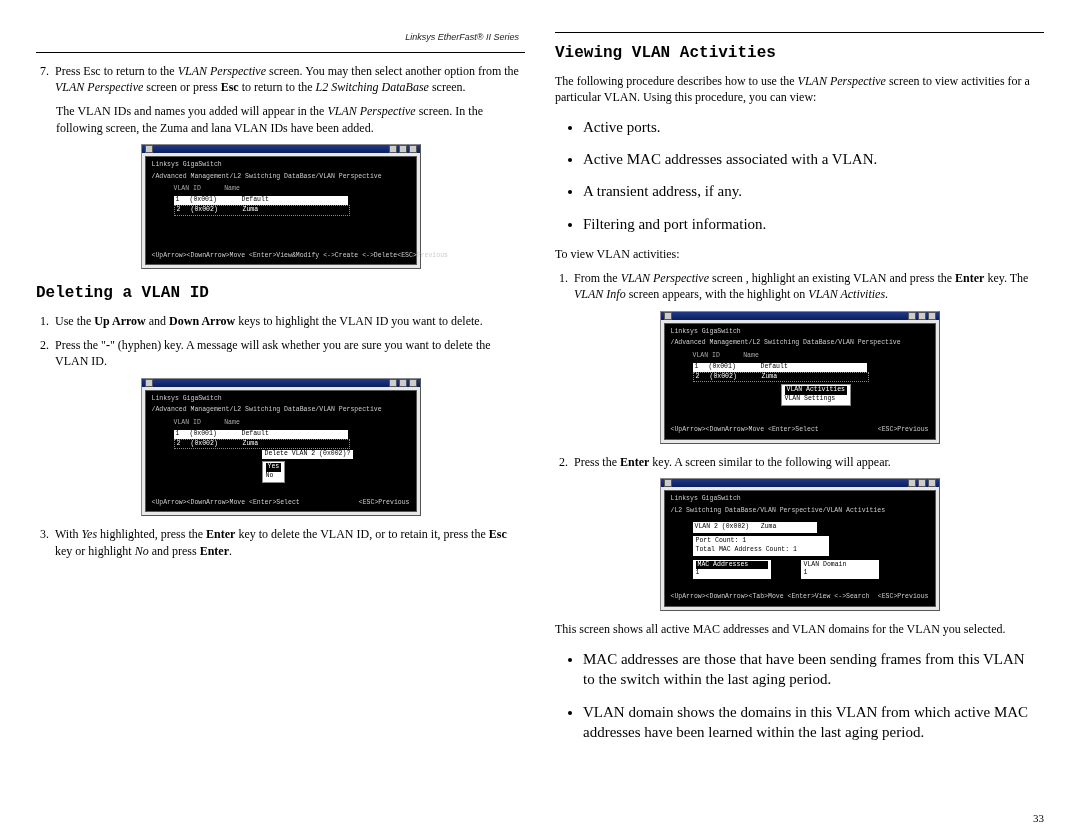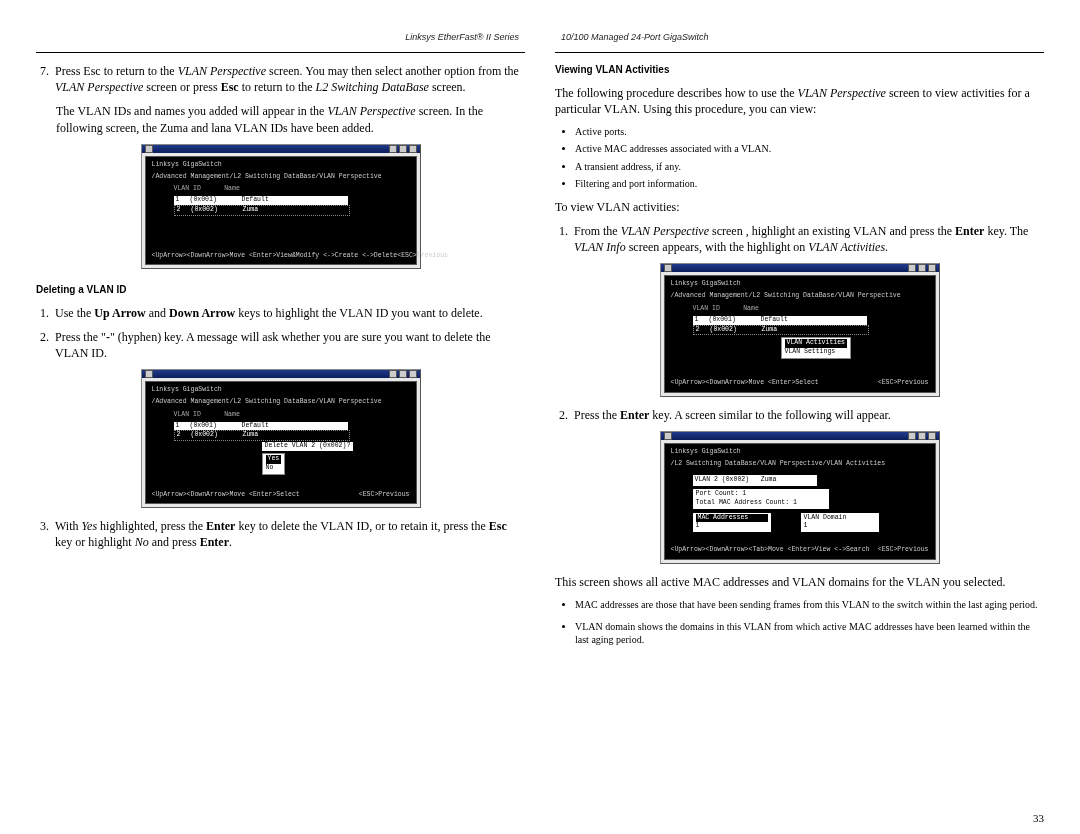--- a/index.html
+++ b/index.html
@@ -47,25 +47,25 @@
     font-size: 12px;
     line-height: 1.35;
     flex: 1 1 auto;
   }
   .para { margin: 0 0 8px 0; }
   .indent { padding-left: 20px; }
   .num-item { display: flex; gap: 6px; margin: 0 0 8px 0; padding-left: 4px; }
   .num-item .n { flex: 0 0 auto; }
   .num-item .t { flex: 1 1 auto; }
   .bullets { margin: 0 0 8px 0; padding-left: 16px; }
-  .bullets li { margin: 4px; font-size: 10px; line-height: 1.35; }
+  .bullets li { margin: 12px; font-size: 15px; line-height: 1.35; }
   .section-title {
-    font-family: Liberation Sans, sans-serif;
+    font-family: Liberation Mono, monospace;
     font-weight: bold;
-    font-size: 10px;
+    font-size: 16px;
     margin: 14px 0 8px 0;
   }
   .folio-row {
     display:flex;
     justify-content: space-between;
     font-size: 11px;
     margin-top: auto;
     padding-top: 6px;
   }
   .page.left .folio-row { justify-content: flex-start; }
@@ -189,21 +189,20 @@
 
       <div class="num-item">
         <div class="n">3.</div>
         <div class="t">With <i>Yes</i> highlighted, press the <b>Enter</b> key to delete the VLAN ID, or to retain it, press the <b>Esc</b> key or highlight <i>No</i> and press <b>Enter</b>.</div>
       </div>
 
     </div>
   </div>
 
   <div class="page right">
-    <div class="running-head">10/100 Managed 24-Port GigaSwitch</div>
     <hr class="rule">
     <div class="body">
 
       <div class="section-title" style="margin-top:0">Viewing VLAN Activities</div>
       <div class="para">The following procedure describes how to use the <i>VLAN Perspective</i> screen to view activities for a particular VLAN. Using this procedure, you can view:</div>
 
       <ul class="bullets">
         <li>Active ports.</li>
         <li>Active MAC addresses associated with a VLAN.</li>
         <li>A transient address, if any.</li>

